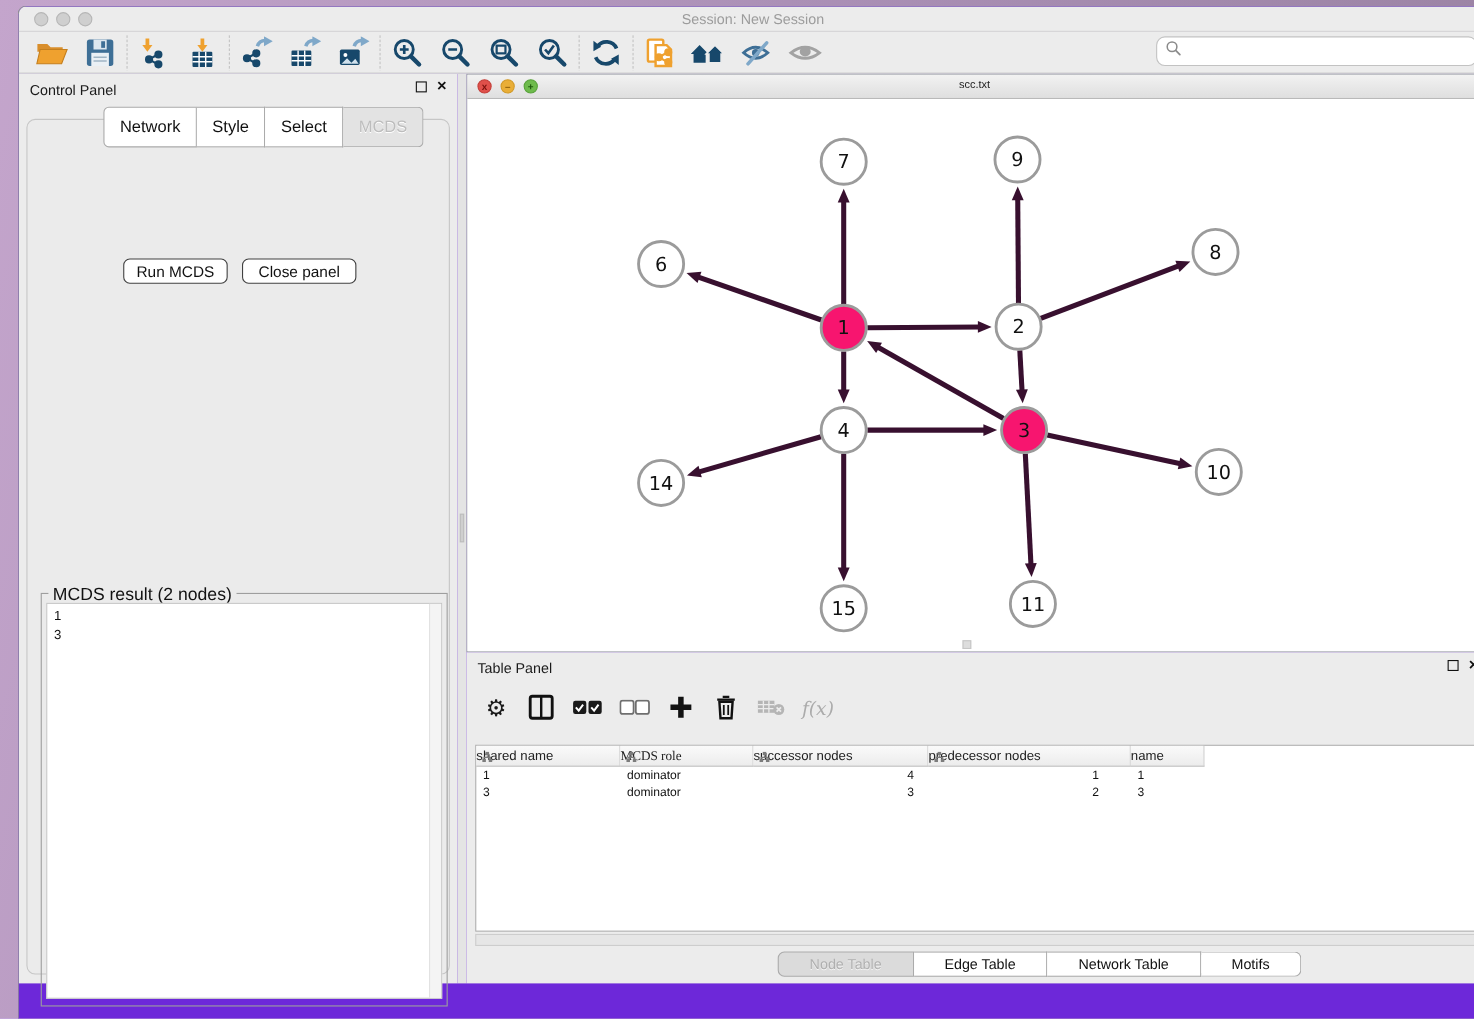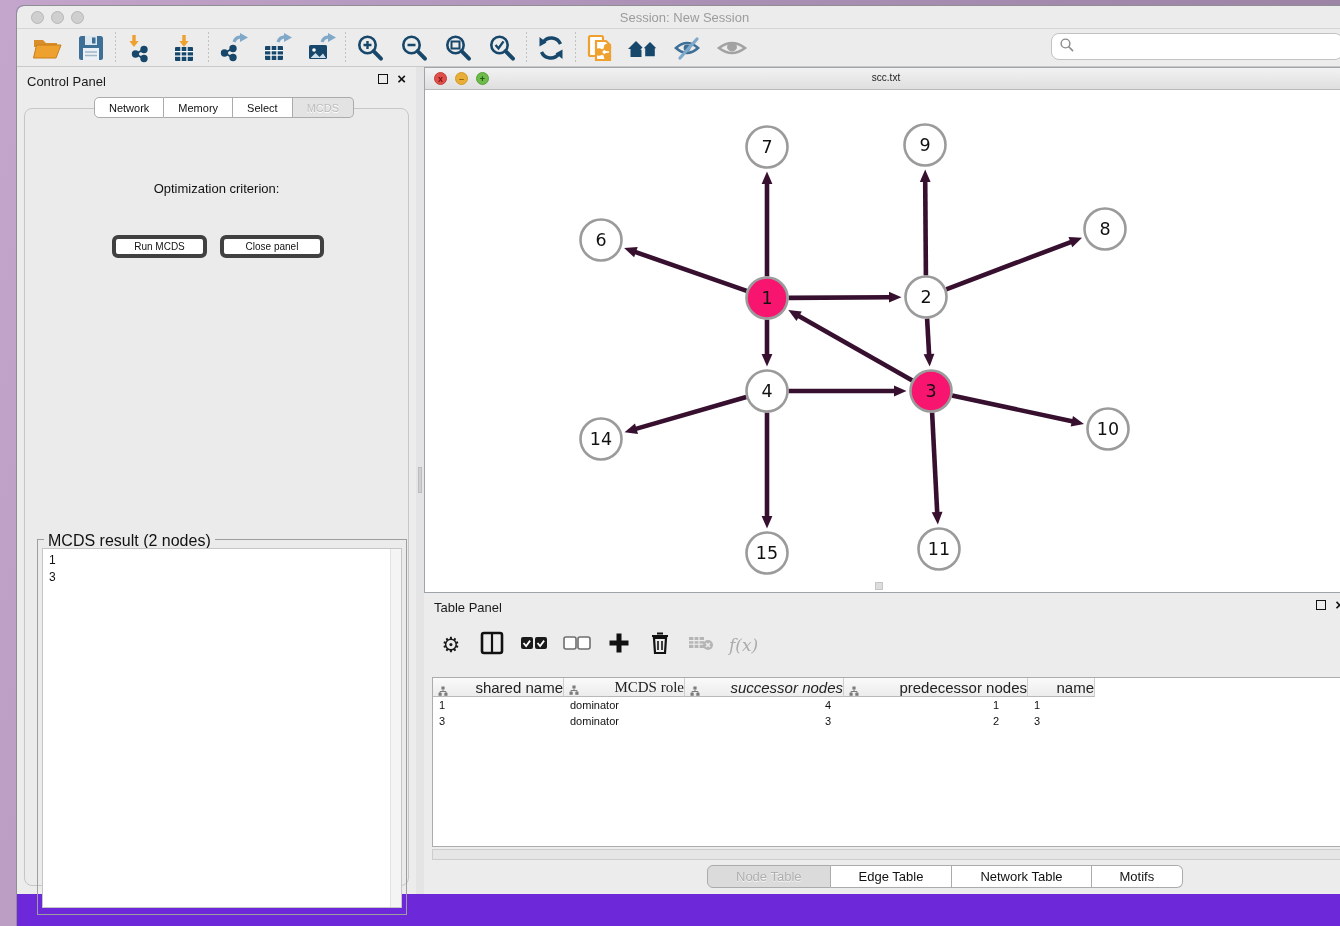--- a/index.html
+++ b/index.html
@@ -17,32 +17,32 @@
   .tsep{width:1px;height:32px;margin:0 2px;background-image:linear-gradient(#C2C2C2 60%,transparent 40%);background-size:1px 4px}
   #searchbox{position:absolute;right:9px;top:27px;width:292px;height:27px;background:#FFF;border:1px solid #C2C2C2;border-radius:8px;display:flex;align-items:center;padding-left:7px}
   #searchbox input{border:none;outline:none;flex:1;height:20px;font-size:13px;background:transparent}
   
   #controlpanel{position:absolute;left:0;top:61px;width:399px;height:827px;background:#ECECEC}
   .paneltitle{position:absolute;left:10px;top:7px;font-size:13px;color:#1A1A1A}
   .panelbtns{position:absolute;right:10px;top:7px;display:flex;gap:9px;align-items:center}
   .floatbtn{width:10px;height:10px;border:1.6px solid #111}
   .closebtn{font-size:15px;font-weight:bold;color:#111;line-height:10px}
   #ctltabs{position:absolute;left:77px;top:30px;display:flex;z-index:3}
-  .ctab{height:21px;padding:0 14px;background:#FFF;border:1px solid #ABABAB;border-left:none;font-size:11px;color:#111;display:flex;align-items:center}
+  .ctab{height:37px;padding:0 14px;background:#FFF;border:1px solid #ABABAB;border-left:none;font-size:15px;color:#111;display:flex;align-items:center}
   .ctab:first-child{border-left:1px solid #ABABAB;border-radius:5px 0 0 5px}
   .ctab:last-child{border-radius:0 5px 5px 0}
   .ctab.active{background:#E3E3E3;color:#BDBDBD;text-shadow:0 1px 0 #FFF}
   #ctlinner{position:absolute;left:7px;top:41px;width:385px;height:778px;background:#EBEBEB;border:1px solid #C6C6C6;border-radius:8px}
   #optlabel{position:absolute;left:0;width:100%;top:72px;text-align:center;font-size:13px;color:#111}
   #criterion{position:absolute;left:38px;top:92px;width:310px;height:23px;background:#FFF;border:1px solid #ACACAC;border-radius:5px;display:flex;align-items:center;font-size:13px;color:#111;padding-left:10px}
   #criterion .spin{position:absolute;right:8px;top:3px;display:flex;flex-direction:column;gap:2px}
   #criterion .spin i{width:0;height:0;border-left:4px solid transparent;border-right:4px solid transparent;display:block}
   #criterion .spin .up{border-bottom:5px solid #222}
   #criterion .spin .dn{border-top:5px solid #222}
-  .pbtn{position:absolute;top:126px;height:23px;background:#FFF;border:4px solid #404040;border-radius:6px;font-size:10px;color:#111;display:flex;align-items:center;justify-content:center}
+  .pbtn{position:absolute;top:126px;height:23px;background:#FFF;border:1px solid #404040;border-radius:6px;font-size:14px;color:#111;display:flex;align-items:center;justify-content:center}
   #runbtn{left:87px;width:95px}
   #closepanelbtn{left:195px;width:104px}
   #resultset{position:absolute;left:12px;top:430px;width:370px;height:376px;border:1px solid #9E9E9E}
   #resultlegend{position:absolute;left:6px;top:-8px;background:#EBEBEB;padding:0 4px;font-size:16px;color:#111}
   #resultbox{position:absolute;left:4px;top:8px;right:4px;bottom:6px;background:#FFF;border:1px solid #C6C6C6}
   #resultbox .lines{position:absolute;left:6px;top:3px;font-size:12px;color:#111;line-height:17px}
   #resultscroll{position:absolute;right:0;top:0;width:11px;height:100%;background:#F4F4F4;border-left:1px solid #E2E2E2}
   
   #vsplit{position:absolute;left:399px;top:61px;width:8px;height:827px;background:#E4E4E4}
   #vsplit .grip{position:absolute;left:2px;top:400px;width:4px;height:26px;background:#CFCFCF;border:1px solid #BDBDBD}
@@ -54,21 +54,21 @@
   #netcanvas{position:absolute;left:0;top:22px;width:922px;height:502px;background:#FFF}
   #netresize{position:absolute;left:450px;bottom:2px;width:8px;height:8px;background:#DDD;border:1px solid #C6C6C6}
   
   #tablepanel{position:absolute;left:407px;top:587px;width:930px;height:301px;background:#ECECEC}
   #tptoolbar{position:absolute;left:14px;top:33px;height:38px;display:flex;align-items:center;gap:15px}
   .tpbtn{min-width:26px;height:30px;display:flex;align-items:center;justify-content:center}
   .tpglyph{font-size:21px;color:#1A1A1A;line-height:1}
   .fxglyph{font-family:"DejaVu Serif",serif;font-style:italic;font-size:17px;color:#ABABAB}
   #tablebox{position:absolute;left:8px;top:84px;width:912px;height:170px;background:#FFF;border:1px solid #ACACAC}
   #thead{position:absolute;left:0;top:0;height:19px;display:flex}
-  .hcell{position:relative;height:19px;background:linear-gradient(#FAFAFA,#ECECEC);border-right:1px solid #CFCFCF;border-bottom:1px solid #B9B9B9;display:flex;align-items:center;justify-content:flex-end;font-size:15px;color:#222}
+  .hcell{position:relative;height:19px;background:linear-gradient(#FAFAFA,#ECECEC);border-right:1px solid #CFCFCF;border-bottom:1px solid #B9B9B9;display:flex;align-items:center;justify-content:flex-start;font-size:12px;color:#222}
   .hcell .hicon{position:absolute;left:5px;top:4px}
   .trow{position:absolute;left:0;height:16px;display:flex}
   .tcell{height:16px;font-size:11px;color:#111;display:flex;align-items:center;padding:0 6px}
   .tcell.r{justify-content:flex-end}
   #tscroll{position:absolute;left:8px;top:256px;width:912px;height:11px;background:#E6E6E6;border:1px solid #CDCDCD}
   #tabletabs{position:absolute;left:283px;top:272px;display:flex}
   .btab{height:23px;padding:0 28px;background:#FFF;border:1px solid #ABABAB;border-left:none;font-size:13px;color:#111;display:flex;align-items:center}
   .btab:first-child{border-left:1px solid #ABABAB;border-radius:6px 0 0 6px}
   .btab:last-child{border-radius:0 6px 6px 0}
   .btab.active{background:#DBDBDB;color:#AFAFAF;text-shadow:0 1px 0 #F5F5F5}
@@ -298,26 +298,25 @@
   </div>
 
   <div id="controlpanel">
     <div class="paneltitle">Control Panel</div>
     <div class="panelbtns">
       <div class="floatbtn"></div>
       <div class="closebtn">×</div>
     </div>
     <div id="ctltabs">
         <div class="ctab">Network</div>
-        <div class="ctab">Memory</div>
+        <div class="ctab">Style</div>
         <div class="ctab">Select</div>
         <div class="ctab active">MCDS</div>
       </div>
     <div id="ctlinner">
-      <div id="optlabel">Optimization criterion:</div>
       <div class="pbtn" id="runbtn">Run MCDS</div>
       <div class="pbtn" id="closepanelbtn">Close panel</div>
       <div id="resultset">
         <div id="resultlegend">MCDS result (2 nodes)</div>
         <div id="resultbox">
           <div class="lines" id="resultlines">
               <div>1</div>
               <div>3</div>
             </div>
           <div id="resultscroll"></div>
@@ -513,21 +512,21 @@
           </div>
           <div class="hcell" style="width: 121px; font-family: Liberation Serif, serif;">
             <span class="hicon"><svg width="10" height="10" viewBox="0 0 10 10">
                 <rect x="3.4" y="0.5" width="3.2" height="3" fill="#7C7C7C"></rect>
                 <path d="M5,3.5 v2 M2,7 v-1.5 h6 V7" stroke="#7C7C7C" stroke-width="1" fill="none"></path>
                 <rect x="0.5" y="6.8" width="3.2" height="3" fill="#7C7C7C"></rect>
                 <rect x="6.3" y="6.8" width="3.2" height="3" fill="#7C7C7C"></rect>
               </svg></span>
             <span>MCDS role</span>
           </div>
-          <div class="hcell" style="width: 159px; font-style: italic;">
+          <div class="hcell" style="width: 159px;">
             <span class="hicon"><svg width="10" height="10" viewBox="0 0 10 10">
                 <rect x="3.4" y="0.5" width="3.2" height="3" fill="#7C7C7C"></rect>
                 <path d="M5,3.5 v2 M2,7 v-1.5 h6 V7" stroke="#7C7C7C" stroke-width="1" fill="none"></path>
                 <rect x="0.5" y="6.8" width="3.2" height="3" fill="#7C7C7C"></rect>
                 <rect x="6.3" y="6.8" width="3.2" height="3" fill="#7C7C7C"></rect>
               </svg></span>
             <span>successor nodes</span>
           </div>
           <div class="hcell" style="width: 184px;">
             <span class="hicon"><svg width="10" height="10" viewBox="0 0 10 10">

